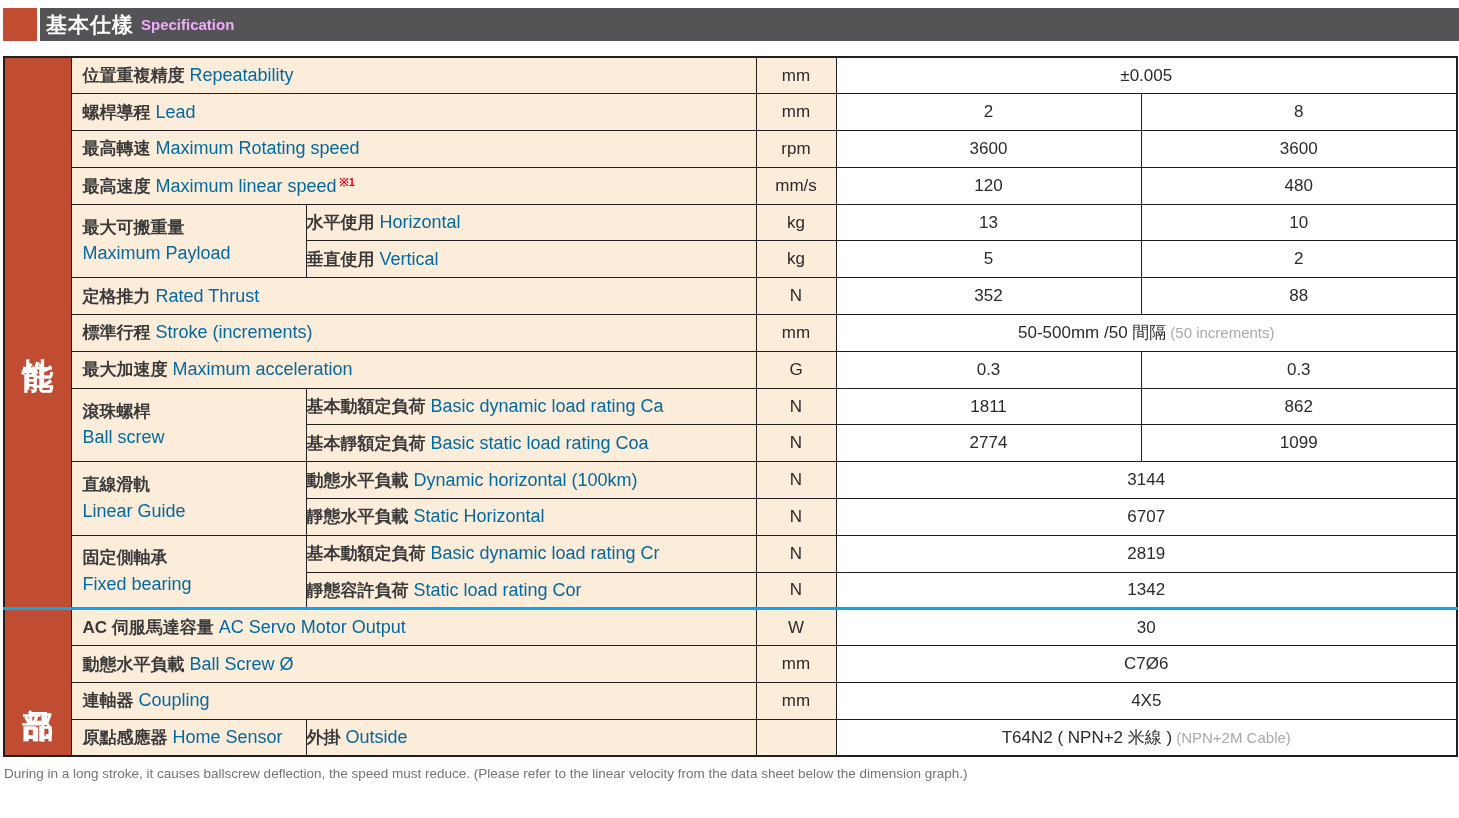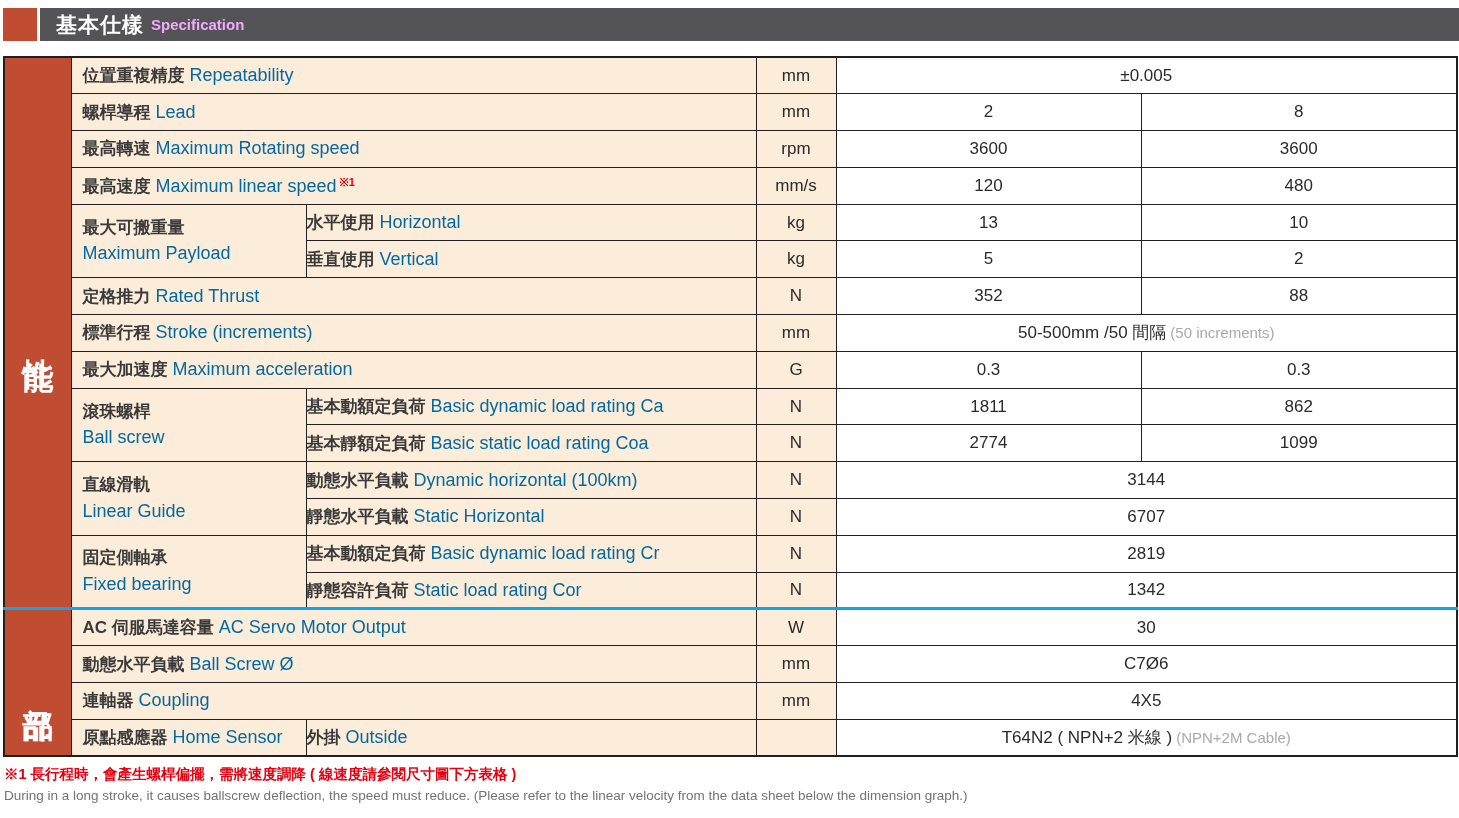--- a/index.html
+++ b/index.html
@@ -11,21 +11,21 @@
   }
   
   .header { position: absolute; top: 8px; left: 3px; right: 0; height: 33px; }
   .header-square {
     position: absolute; left: 0; top: 0; width: 34px; height: 33px;
     background: #c04c31;
   }
   .header-bar {
     position: absolute; left: 37px; top: 0; right: 0; height: 33px;
     background: #545456;
-    display: flex; align-items: center; padding-left: 16px;
+    display: flex; align-items: center; padding-left: 6px;
   }
   .header-title-zh { color: #ffffff; font-size: 21px; font-weight: 700; letter-spacing: 1px; }
   .header-title-en { color: #f0abfc; font-size: 15px; font-weight: 700; margin-left: 7px; }
 
   
   .table-wrap { position: absolute; top: 56px; left: 3px; }
   table.spec {
     border-collapse: collapse; table-layout: fixed;
     width: 1453px;
   }
@@ -268,15 +268,14 @@
     <td class="unit-cell"></td>
     <td class="value-cell" colspan="2">
       <span>T64N2 ( NPN+2 米線 )</span><span class="val-gray">(NPN+2M Cable)</span>
     </td>
   </tr>
 </tbody>
     </table>
 </div>
 
 <div class="footnote">
-  <div class="footnote-zh">※1 長行程時，會產生螺桿偏擺，需將速度調降 ( 線速度請參閱尺寸圖下方表格 )</div>
   <div class="footnote-en">During in a long stroke, it causes ballscrew deflection, the speed must reduce. (Please refer to the linear velocity from the data sheet below the dimension graph.)</div>
 </div>
 
 </body></html>

